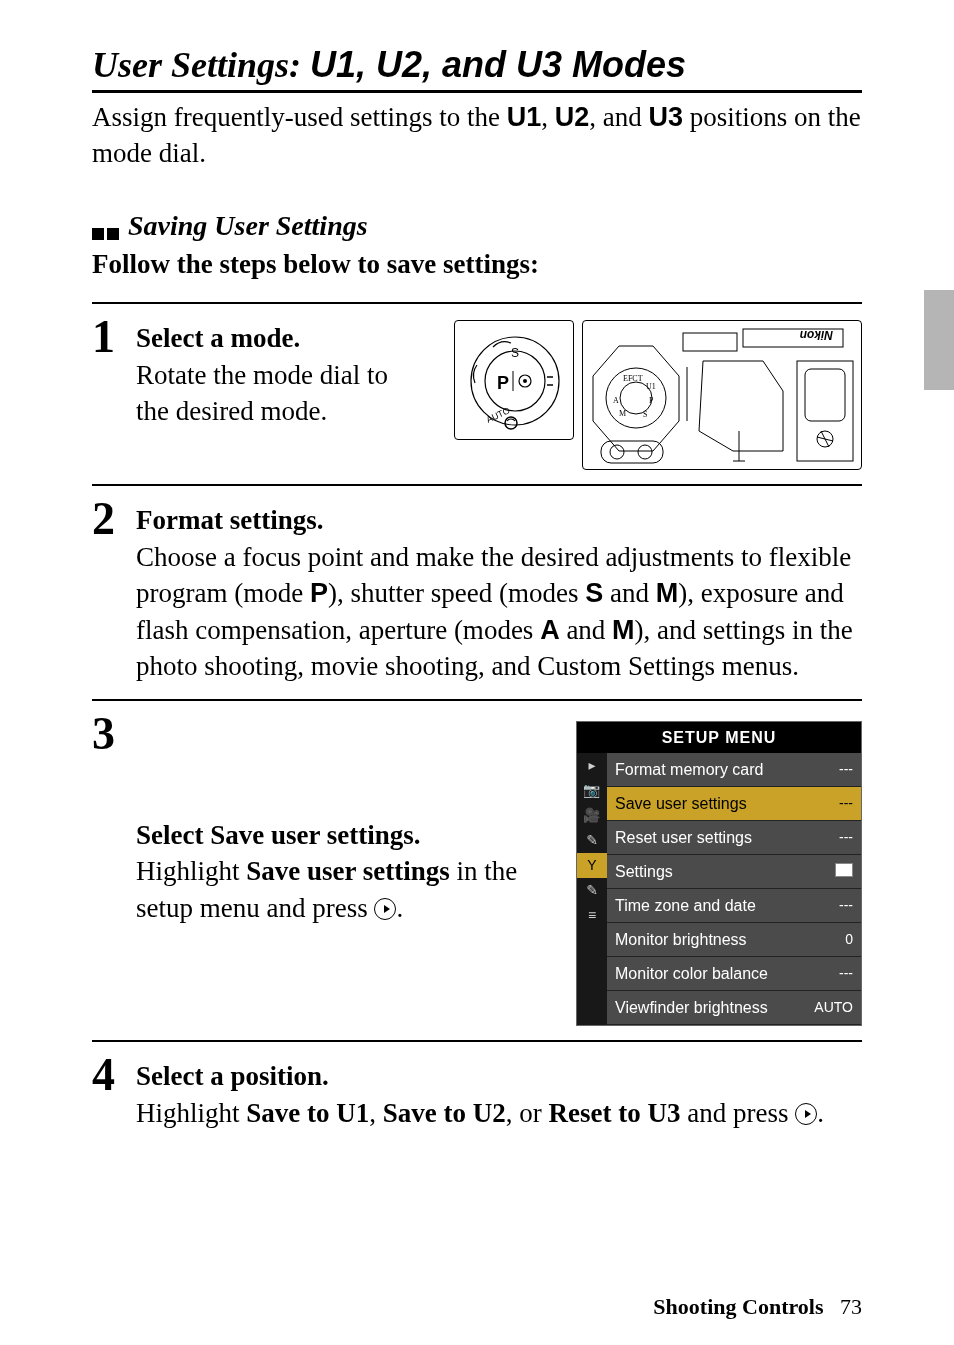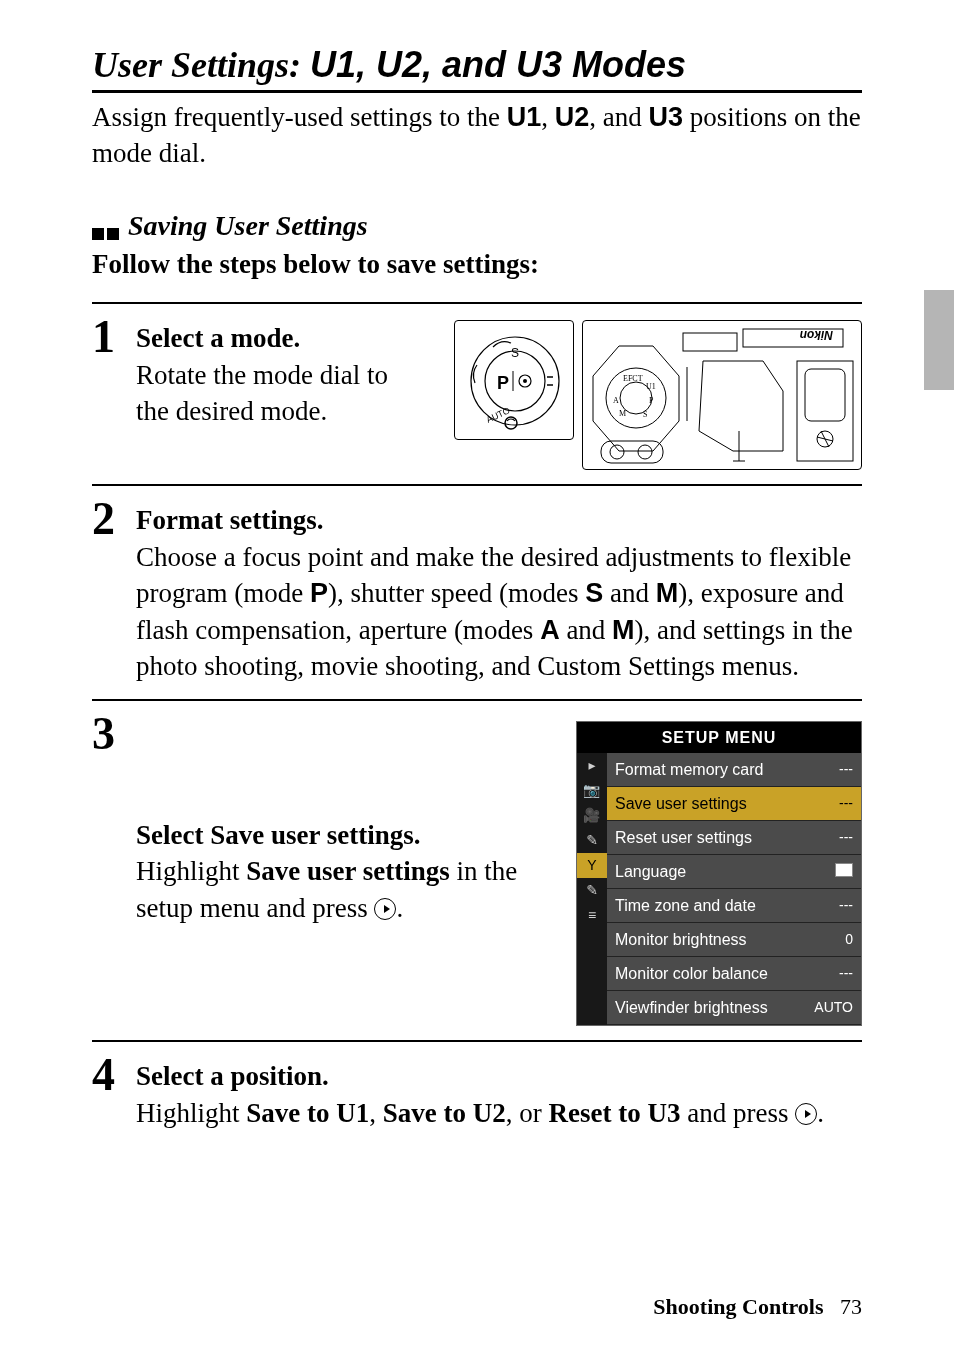--- a/index.html
+++ b/index.html
@@ -170,21 +170,21 @@
                 </div>
               <div class="menu-row hl">
                   <span>Save user settings</span>
                   <span class="val">---</span>
                 </div>
               <div class="menu-row">
                   <span>Reset user settings</span>
                   <span class="val">---</span>
                 </div>
               <div class="menu-row">
-                  <span>Language</span>
+                  <span>Settings</span>
                   <span class="val"><span class="langflag"></span></span>
                 </div>
               <div class="menu-row">
                   <span>Time zone and date</span>
                   <span class="val">---</span>
                 </div>
               <div class="menu-row">
                   <span>Monitor brightness</span>
                   <span class="val">0</span>
                 </div>

